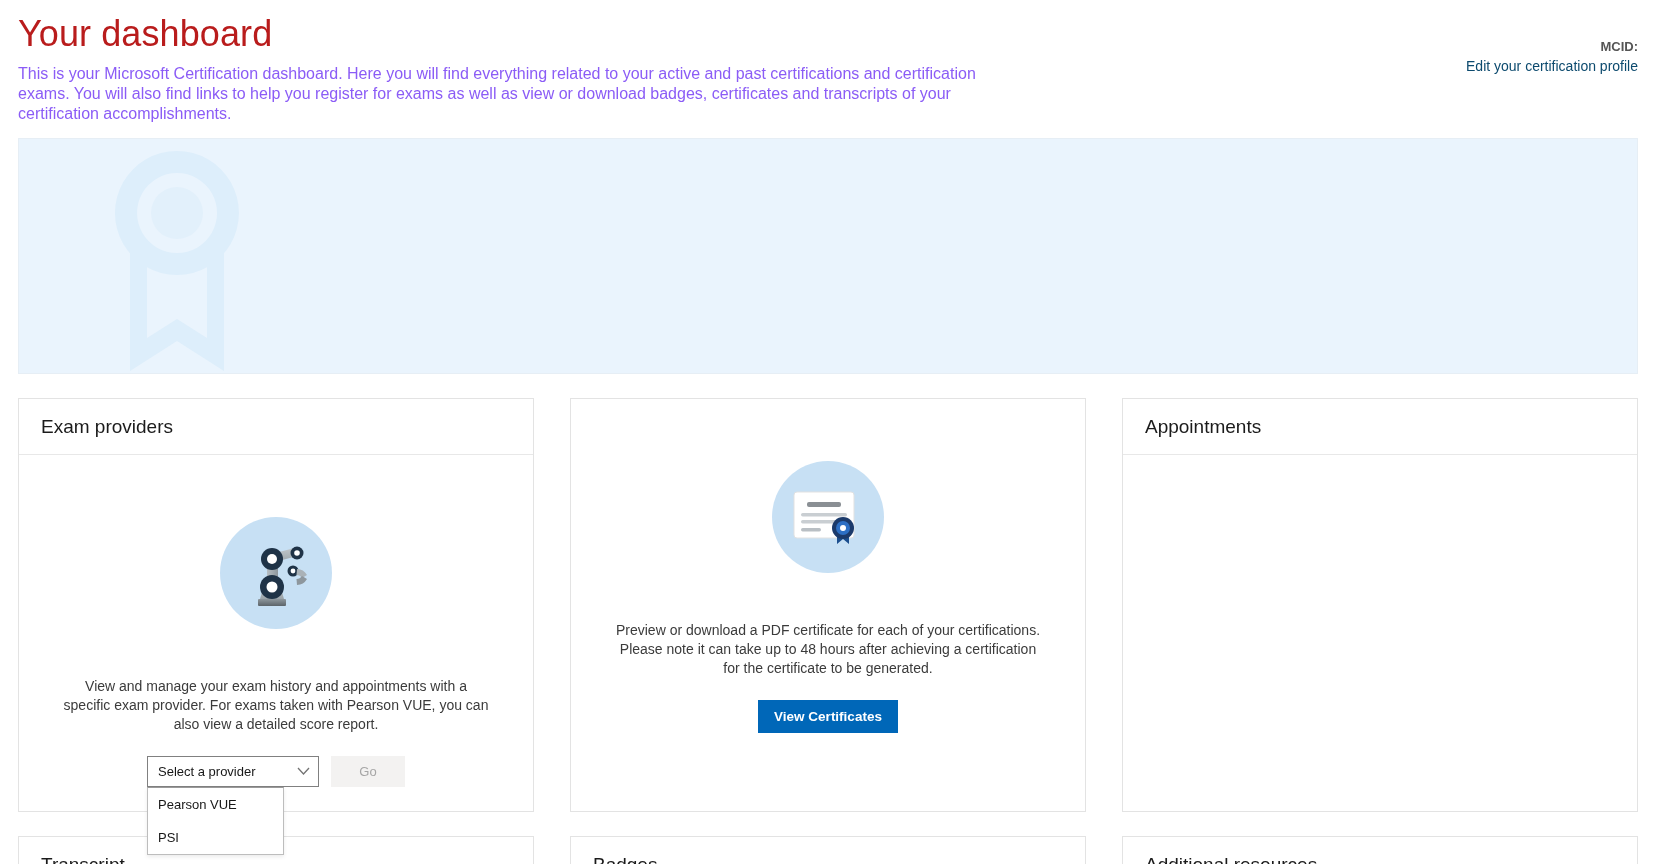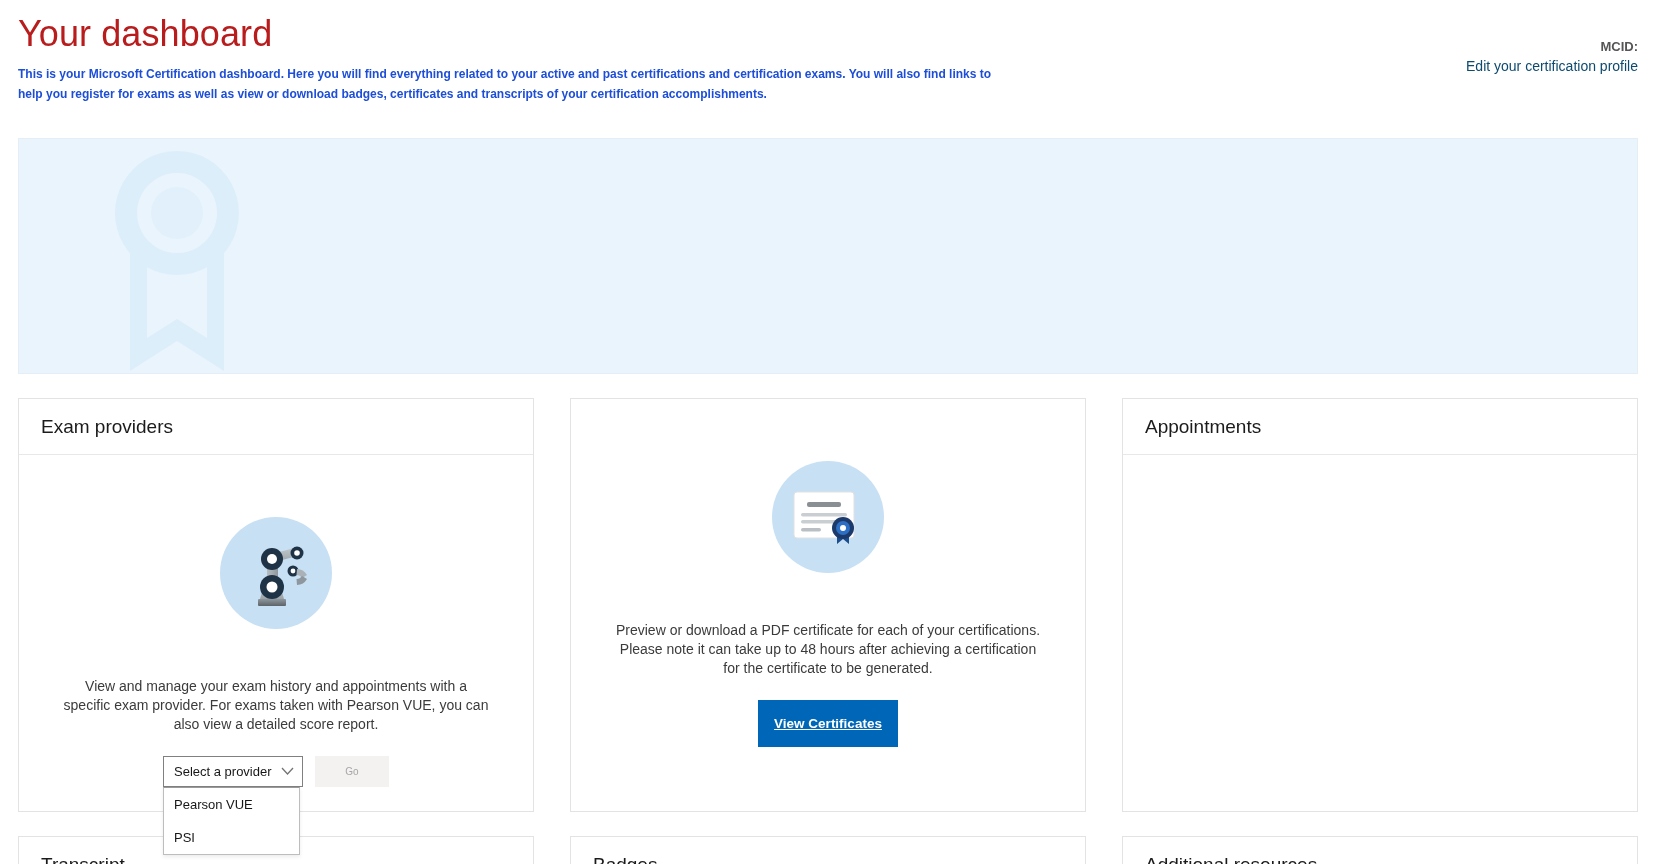--- a/index.html
+++ b/index.html
@@ -31,25 +31,25 @@
   }
   .page-title {
     font-size: 36px;
     font-weight: 300;
     line-height: 40px;
     color: #b91c1c;
     margin: 0 0 10px 0;
     letter-spacing: 0.1px;
   }
   .page-intro {
-    font-size: 12px;
+    font-size: 16px;
     line-height: 20px;
-    color: #1d4ed8;
+    color: #8b5cf6;
     max-width: 1000px;
-    font-weight: 700;
+    font-weight: 400;
   }
   .header-right {
     position: absolute;
     top: 38px;
     right: 0;
     text-align: right;
     width: 360px;
   }
   .mcid {
     font-size: 13px;
@@ -141,21 +141,21 @@
     margin-top: 22px;
     display: flex;
     align-items: center;
     gap: 12px;
     position: relative;
   }
 
   
   .dropdown-wrap { position: relative; }
   .dropdown {
-    width: 140px;
+    width: 172px;
     height: 31px;
     border: 1px solid #808080;
     background: #fff;
     display: flex;
     align-items: center;
     padding: 0 8px 0 10px;
     font-size: 13px;
     color: #171717;
     cursor: pointer;
     justify-content: space-between;
@@ -185,35 +185,34 @@
     color: #171717;
     cursor: pointer;
   }
 
   .btn-go {
     width: 74px;
     height: 31px;
     background: #f3f2f1;
     color: #a6a6a6;
     border: none;
-    font-size: 10px;
+    font-size: 13px;
     font-family: inherit;
     cursor: default;
   }
   .btn-primary {
     background: #0067b8;
     color: #fff;
     border: none;
-    height: 47px;
+    height: 33px;
     padding: 0 16px;
     font-size: 13.5px;
     font-weight: 600;
     font-family: inherit;
     cursor: pointer;
-    text-decoration: underline;
   }
 
   
   .cards-row.bottom {
     margin-top: 24px;
   }
   .cards-row.bottom .card { height: 120px; }
 </style>
 </head>
 <body>

